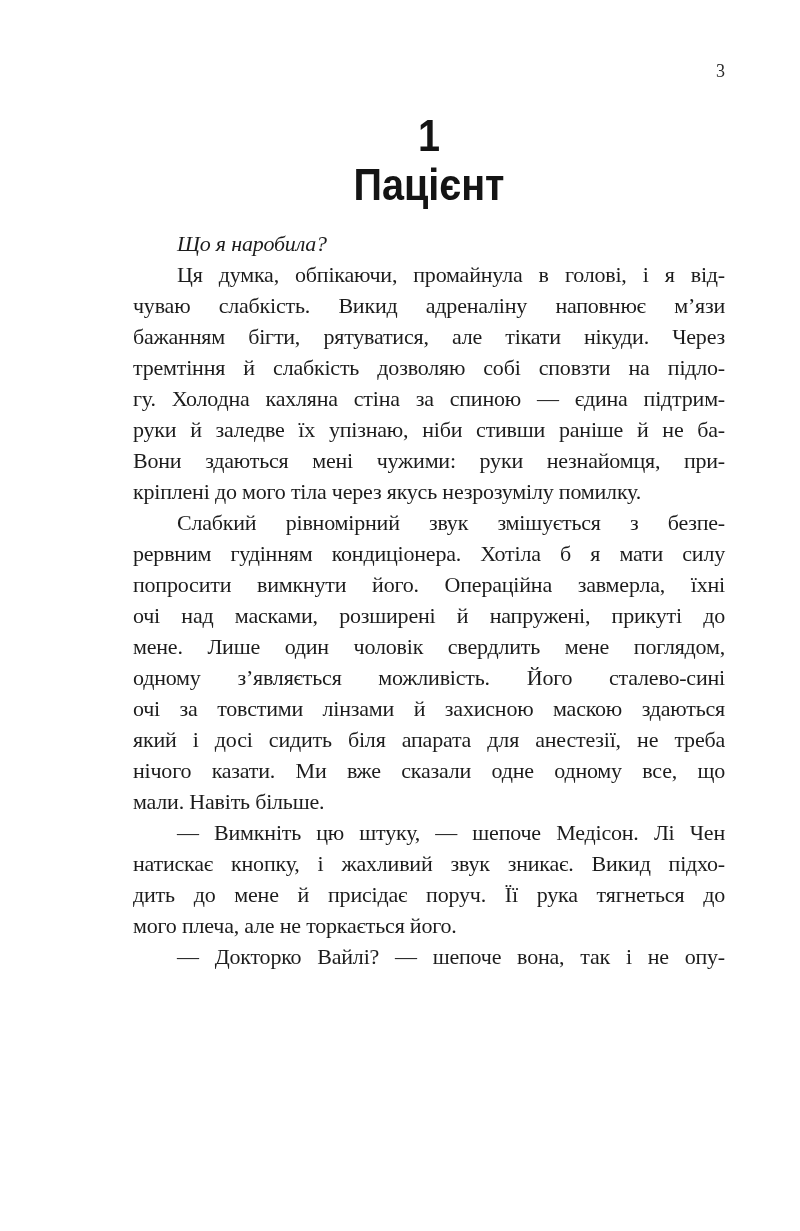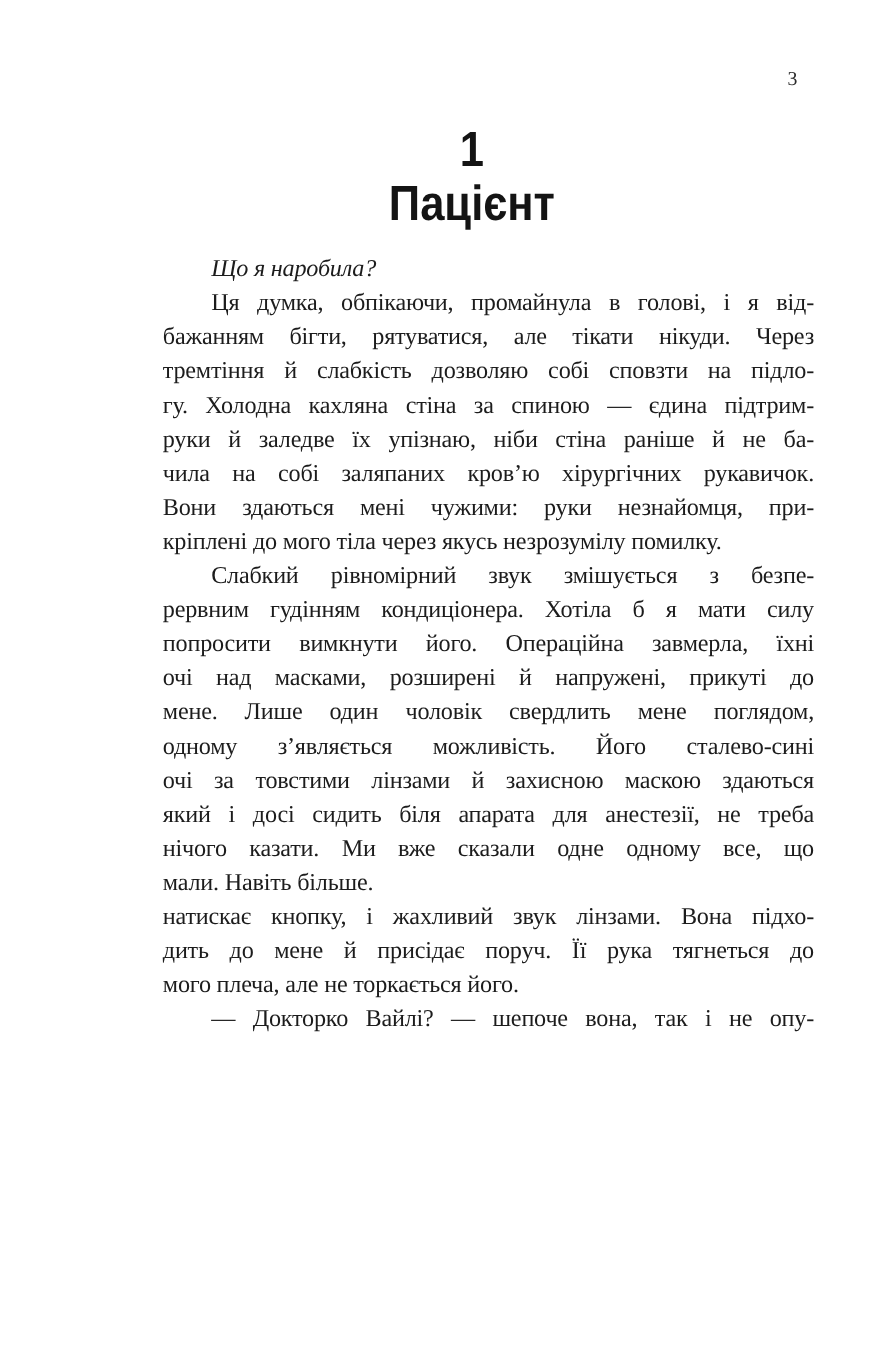--- a/index.html
+++ b/index.html
@@ -41,21 +41,21 @@
     transform-origin: center;
   }
   .chapter-title {
     font-size: 45px;
     line-height: 50px;
     transform: scaleX(0.88);
     transform-origin: center;
   }
   .text-block {
     position: absolute;
-    left: 148px;
+    left: 133px;
     top: 228px;
     width: 592px;
     font-size: 22px;
     line-height: 31px;
     letter-spacing: -0.2px;
     color: #1c1c1c;
   }
   .para { margin: 0; }
   .para.italic { font-style: italic; }
   .line {
@@ -75,41 +75,42 @@
   <div class="chapter-number">1</div>
   <div class="chapter-title">Пацієнт</div>
 </div>
 
 <div class="text-block">
     <div class="para italic">
       <div class="line first last">Що я наробила?</div>
     </div>
     <div class="para">
       <div class="line first">Ця думка, обпікаючи, промайнула в голові, і я від-</div>
+      <div class="line">чуваю слабкість. Викид адреналіну наповнює м’язи</div>
       <div class="line">бажанням бігти, рятуватися, але тікати нікуди. Через</div>
       <div class="line">тремтіння й слабкість дозволяю собі сповзти на підло-</div>
       <div class="line">гу. Холодна кахляна стіна за спиною — єдина підтрим-</div>
-      <div class="line">руки й заледве їх упізнаю, ніби стіна раніше й не ба-</div>
-      <div class="line">чила на собі заляпаних кров’ю хірургічних рукавичок.</div>
+      <div class="line">руки й заледве їх упізнаю, ніби стивши раніше й не ба-</div>
       <div class="line">Вони здаються мені чужими: руки незнайомця, при-</div>
       <div class="line last">кріплені до мого тіла через якусь незрозумілу помилку.</div>
     </div>
     <div class="para">
       <div class="line first">Слабкий рівномірний звук змішується з безпе-</div>
       <div class="line">рервним гудінням кондиціонера. Хотіла б я мати силу</div>
       <div class="line">попросити вимкнути його. Операційна завмерла, їхні</div>
       <div class="line">очі над масками, розширені й напружені, прикуті до</div>
       <div class="line">мене. Лише один чоловік свердлить мене поглядом,</div>
       <div class="line">одному з’являється можливість. Його сталево-сині</div>
       <div class="line">очі за товстими лінзами й захисною маскою здаються</div>
       <div class="line">який і досі сидить біля апарата для анестезії, не треба</div>
       <div class="line">нічого казати. Ми вже сказали одне одному все, що</div>
       <div class="line last">мали. Навіть більше.</div>
     </div>
     <div class="para">
-      <div class="line">натискає кнопку, і жахливий звук лінзами. Вона підхо-</div>
+      <div class="line first">— Вимкніть цю штуку, — шепоче Медісон. Лі Чен</div>
+      <div class="line">натискає кнопку, і жахливий звук зникає. Викид підхо-</div>
       <div class="line">дить до мене й присідає поруч. Її рука тягнеться до</div>
       <div class="line last">мого плеча, але не торкається його.</div>
     </div>
     <div class="para">
       <div class="line first">— Докторко Вайлі? — шепоче вона, так і не опу-</div>
     </div>
   </div>
 
 </body></html>

